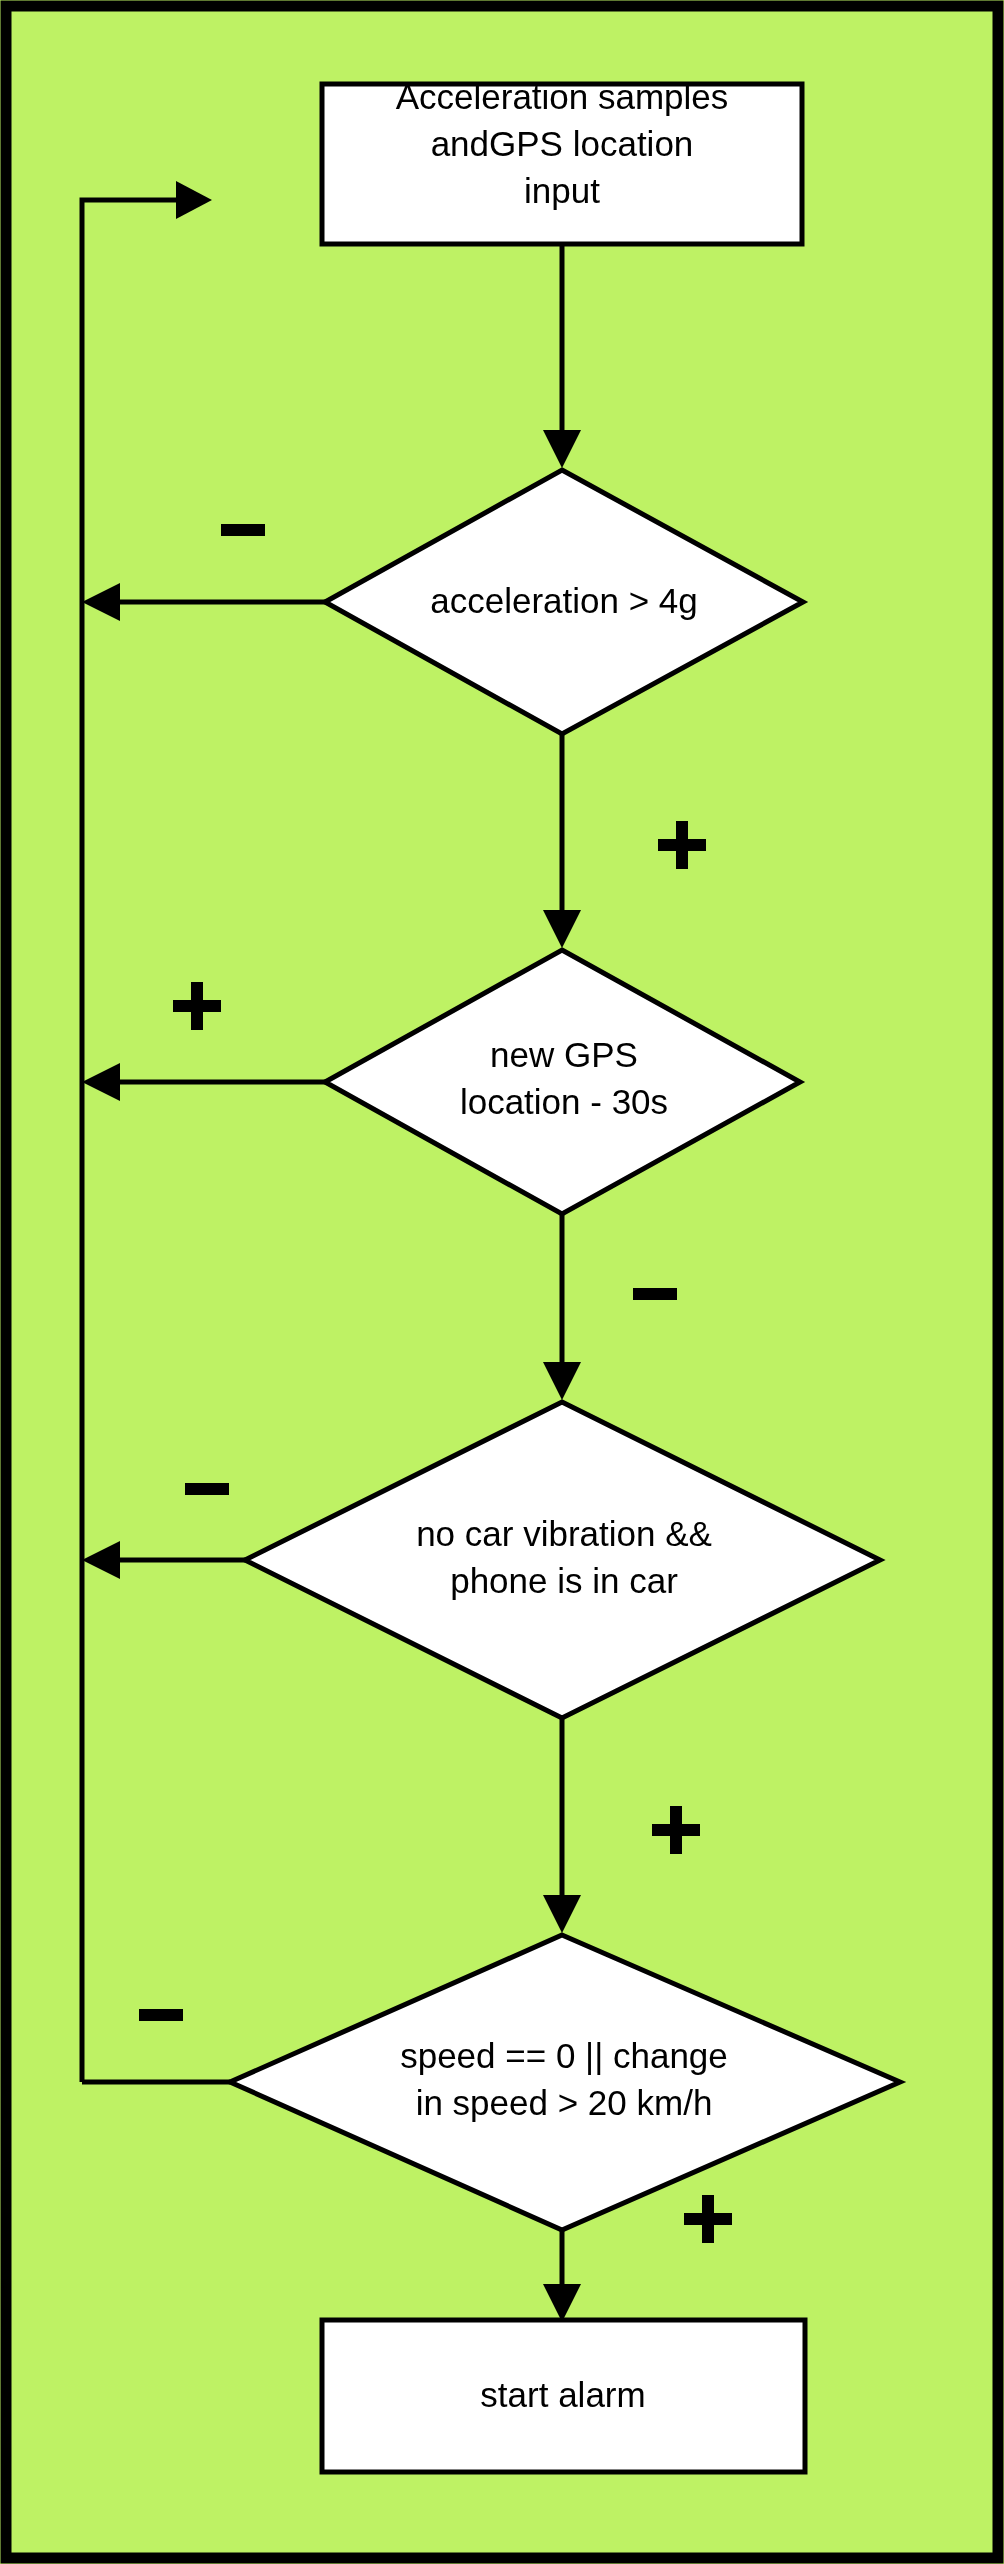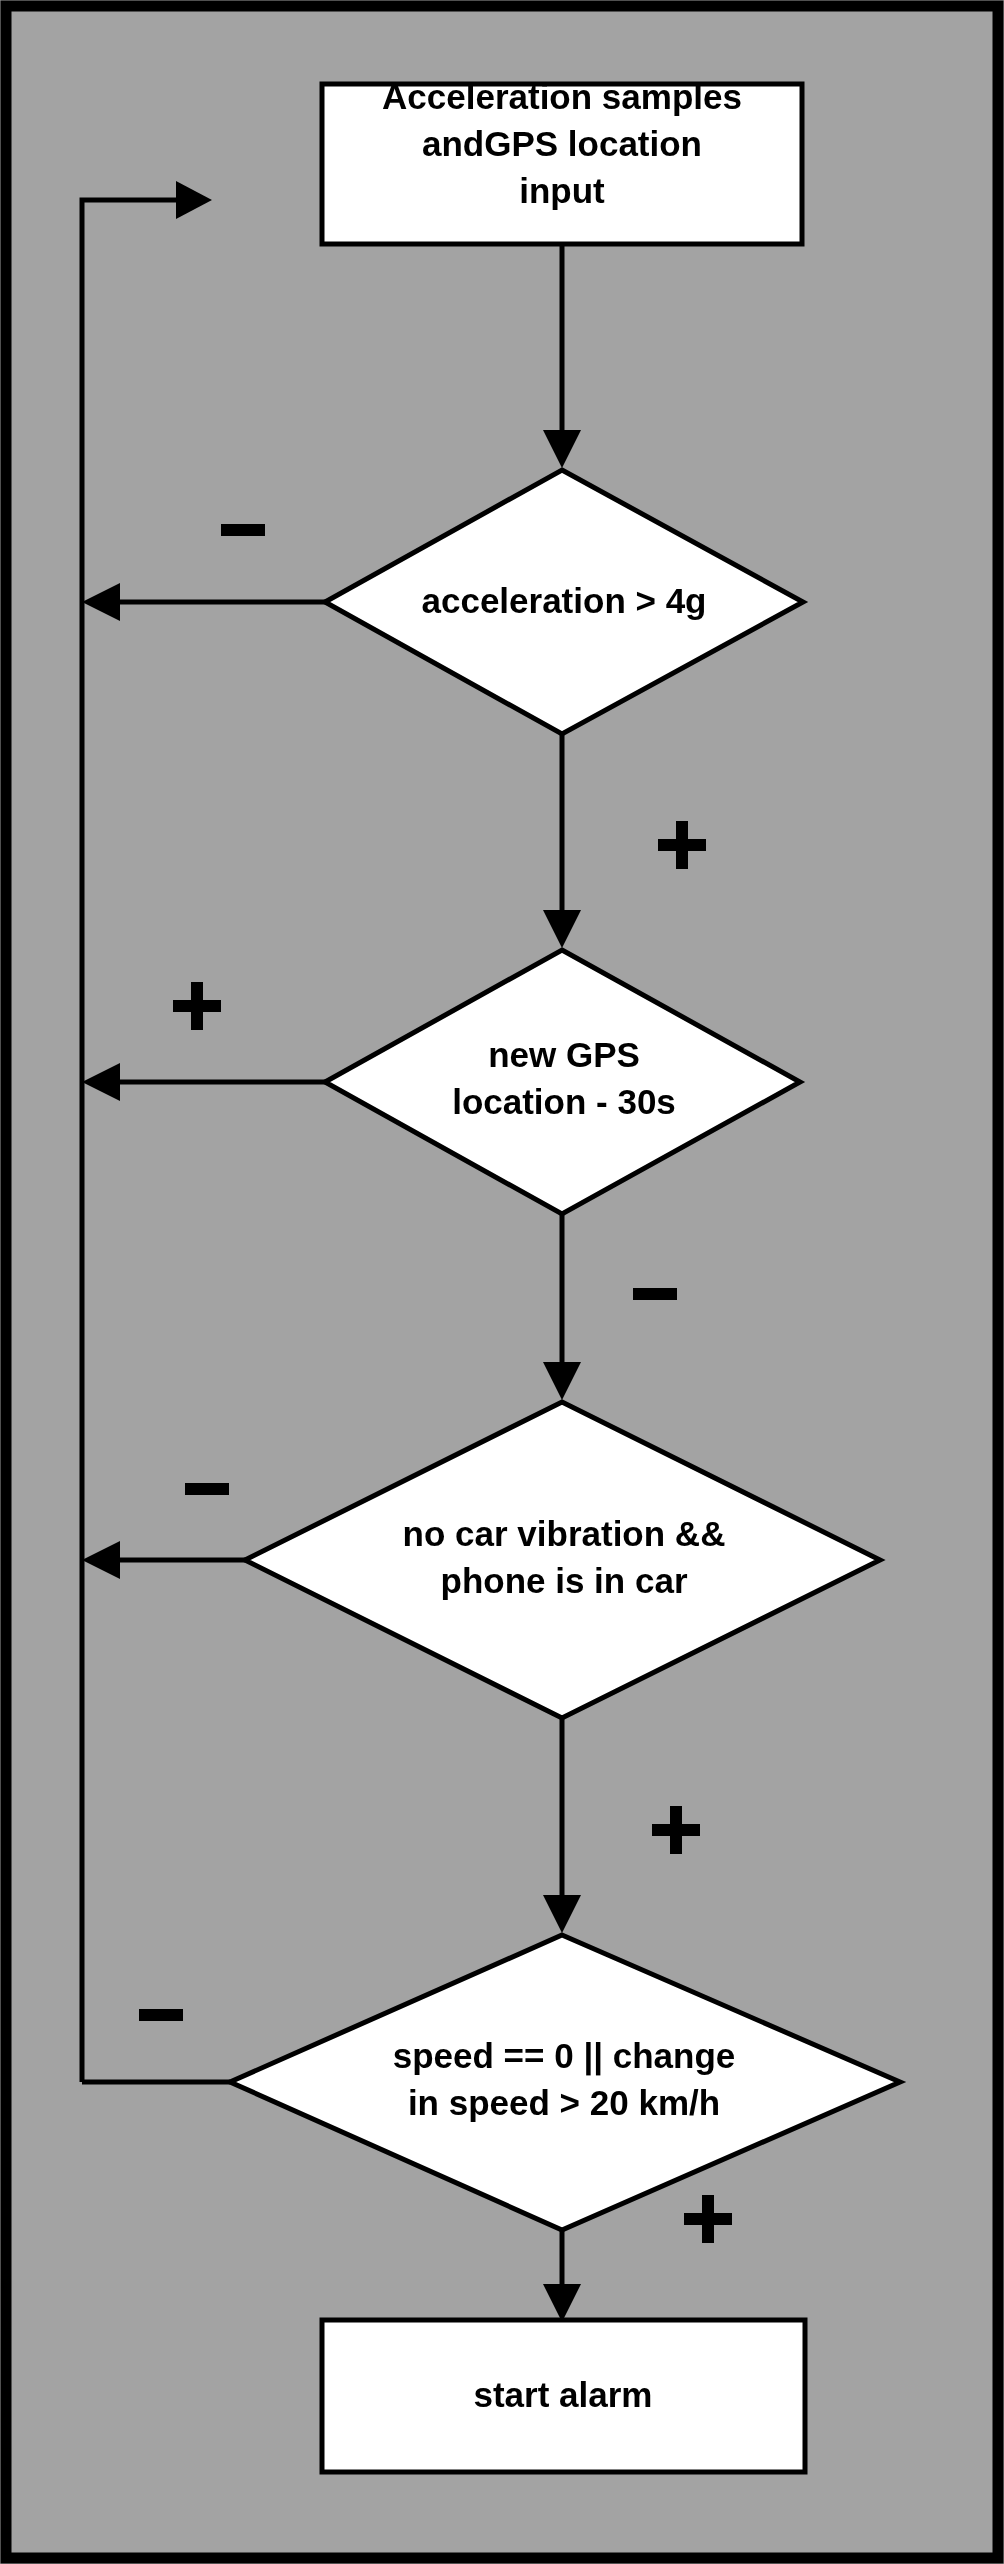--- a/index.html
+++ b/index.html
@@ -7,23 +7,22 @@
     padding: 0;
     background: #ffffff;
   }
   body {
     font-family: "Liberation Sans", sans-serif;
   }
   #page {
     position: relative;
     width: 1004px;
     height: 2564px;
-    background: #a3a3a3;
+    background: #bef264;
     overflow: hidden;
-    font-weight: bold;
   }
   #flow-svg {
     display: block;
     width: 1004px;
     height: 2564px;
   }
   .node-shape {
     fill: #ffffff;
     stroke: #000000;
     stroke-width: 5;

